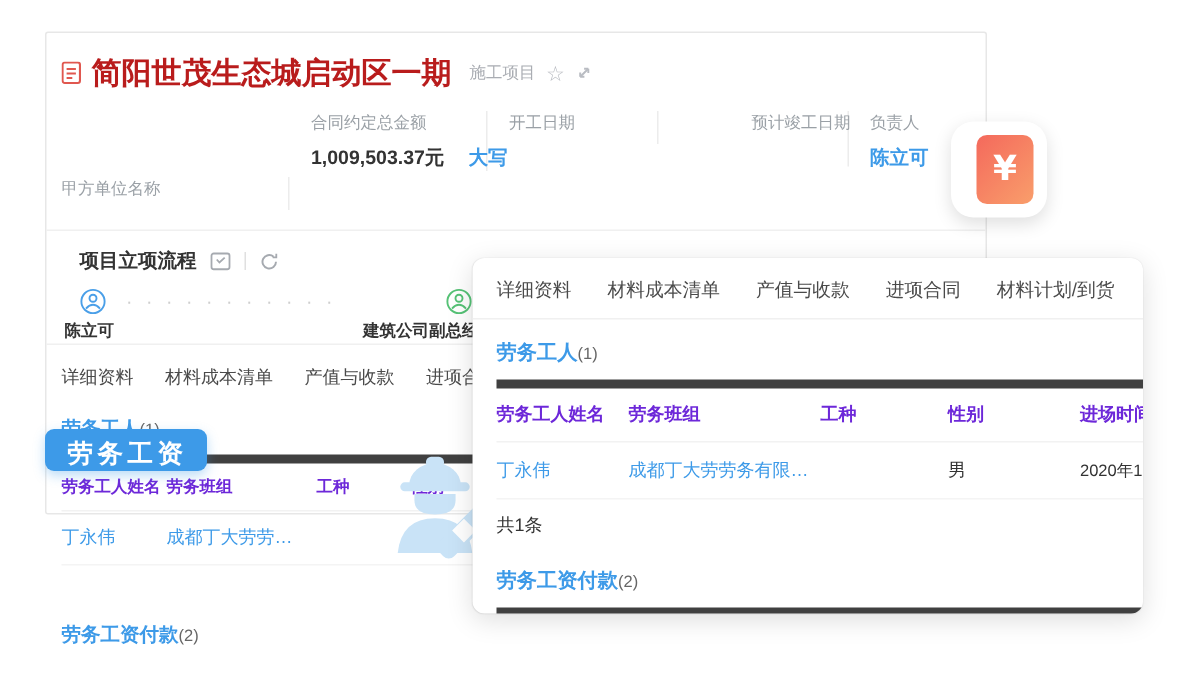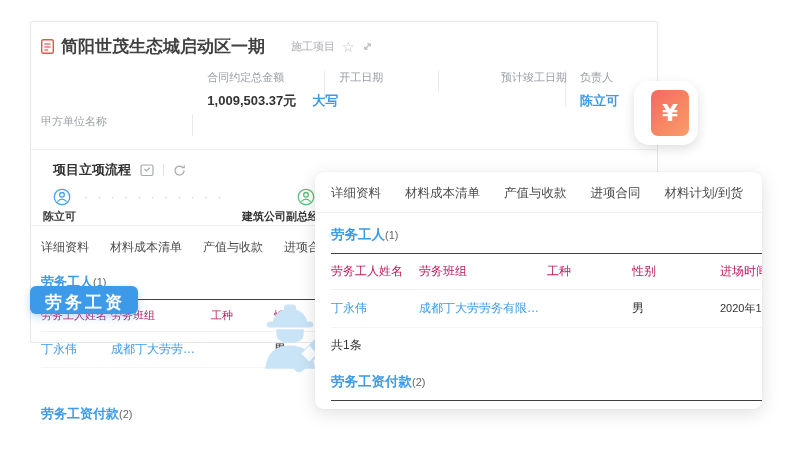--- a/index.html
+++ b/index.html
@@ -7,22 +7,22 @@
     position:relative;width:792px;height:459px;overflow:hidden;
     font-family:"Liberation Sans","DejaVu Sans",sans-serif;color:#333;
     -webkit-font-smoothing:antialiased;
   }
   
   .back-window{
     position:absolute;left:30px;top:21px;width:628px;height:322px;
     background:#fff;border:1px solid #E7E7E7;border-radius:2px;box-sizing:border-box;z-index:1;
   }
   .bw-header{display:flex;align-items:center;gap:7px;padding:13px 10px 0 10px;}
-  .bw-title{font-size:17px;font-weight:bold;color:#404040;}
-  .bw-tag{font-size:11px;color:#AAADB3;margin-left:19px;}
+  .bw-title{font-size:20px;font-weight:bold;color:#b91c1c;}
+  .bw-tag{font-size:11px;color:#AAADB3;margin-left:5px;}
   .bw-star{font-size:14px;color:#B9BCC2;cursor:pointer;line-height:1;}
   .bw-icon{color:#B9BCC2;display:inline-flex;cursor:pointer;}
   .fields-row{display:flex;align-items:flex-start;padding:12px 10px 13px 10px;border-bottom:1px solid #F0F0F0;}
   .field{padding-right:14px;margin-right:14px;border-right:1px solid #ECECEC;}
   .field:last-child{border-right:none;}
   .f-label{font-size:11px;color:#9AA0A6;margin-bottom:7px;white-space:nowrap;}
   .f-value{font-size:13px;font-weight:700;color:#333;white-space:nowrap;min-height:15px;}
   .f-value.link{color:#3D9AE8;cursor:pointer;}
   .f-caps{color:#3D9AE8;font-weight:700;margin-left:16px;cursor:pointer;}
   .field.f1{width:146px;margin-top:44px;}
@@ -41,21 +41,21 @@
   .step-name .lite{color:#9AA0A6;font-weight:400;}
   .avatar{width:18px;height:18px;display:inline-flex;}
   .dots{flex:0 0 150px;margin:4px 8px 0 8px;color:#CFCFCF;font-size:13px;letter-spacing:9px;overflow:hidden;white-space:nowrap;line-height:10px;}
   .step2{align-items:center;}
   
   .tabs-row{display:flex;gap:21px;padding:13px 10px 10px 10px;font-size:12px;color:#4A4A4A;white-space:nowrap;}
   .tab{cursor:pointer;}
   .bw-body{padding:0 10px;}
   .sec-head{font-size:13px;font-weight:700;color:#3D9AE8;margin:7px 0 8px 0;}
   .sec-count{font-size:11px;color:#666;font-weight:400;}
-  .tbl-head{display:grid;font-size:11px;color:#be185d;padding:8px 0;border-top:1px solid #404040;border-bottom:1px solid #F2F2F2;white-space:nowrap;}
+  .tbl-head{display:grid;font-size:11px;color:#6d28d9;padding:8px 0;border-top:6px solid #404040;border-bottom:1px solid #F2F2F2;white-space:nowrap;font-weight:bold;}
   .tbl-row{display:grid;font-size:12px;color:#333;padding:9px 0;border-bottom:1px solid #F4F4F4;white-space:nowrap;align-items:center;}
   .bw-grid{grid-template-columns:70px 100px 63px 1fr;}
   .cell-link{color:#3D9AE8;cursor:pointer;overflow:hidden;text-overflow:ellipsis;padding-right:6px;}
   .bw-pay-head{font-size:13px;font-weight:700;color:#3D9AE8;margin-top:37px;}
   
   .wage-badge{
     position:absolute;left:-1px;top:264px;z-index:3;
     background:#3D9AE8;color:#fff;font-size:17px;font-weight:700;letter-spacing:3px;
     padding:5px 13px 0 15px;border-radius:6px;box-shadow:0 3px 8px rgba(61,154,232,.35);
   }

